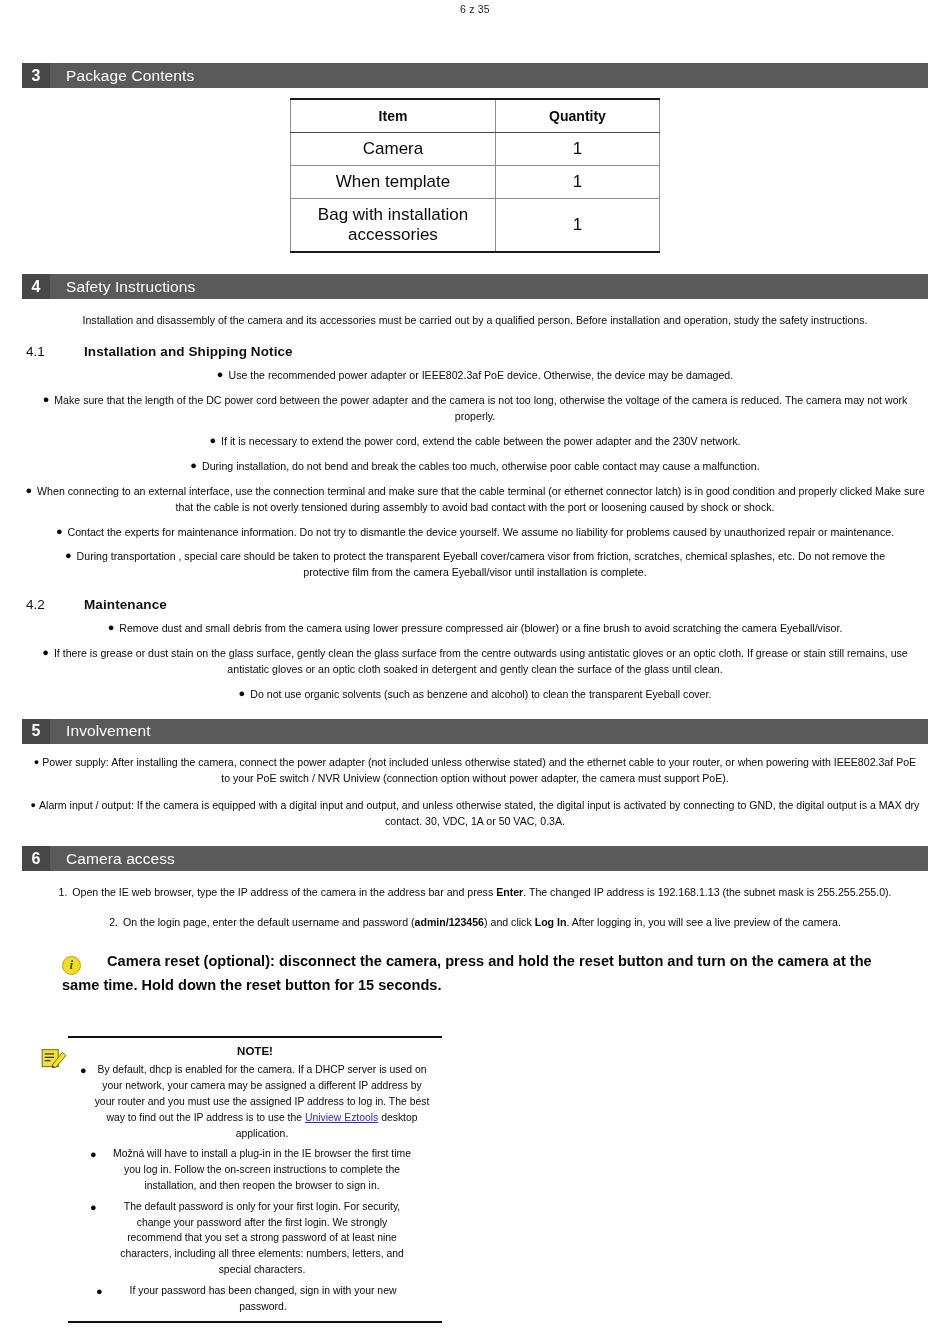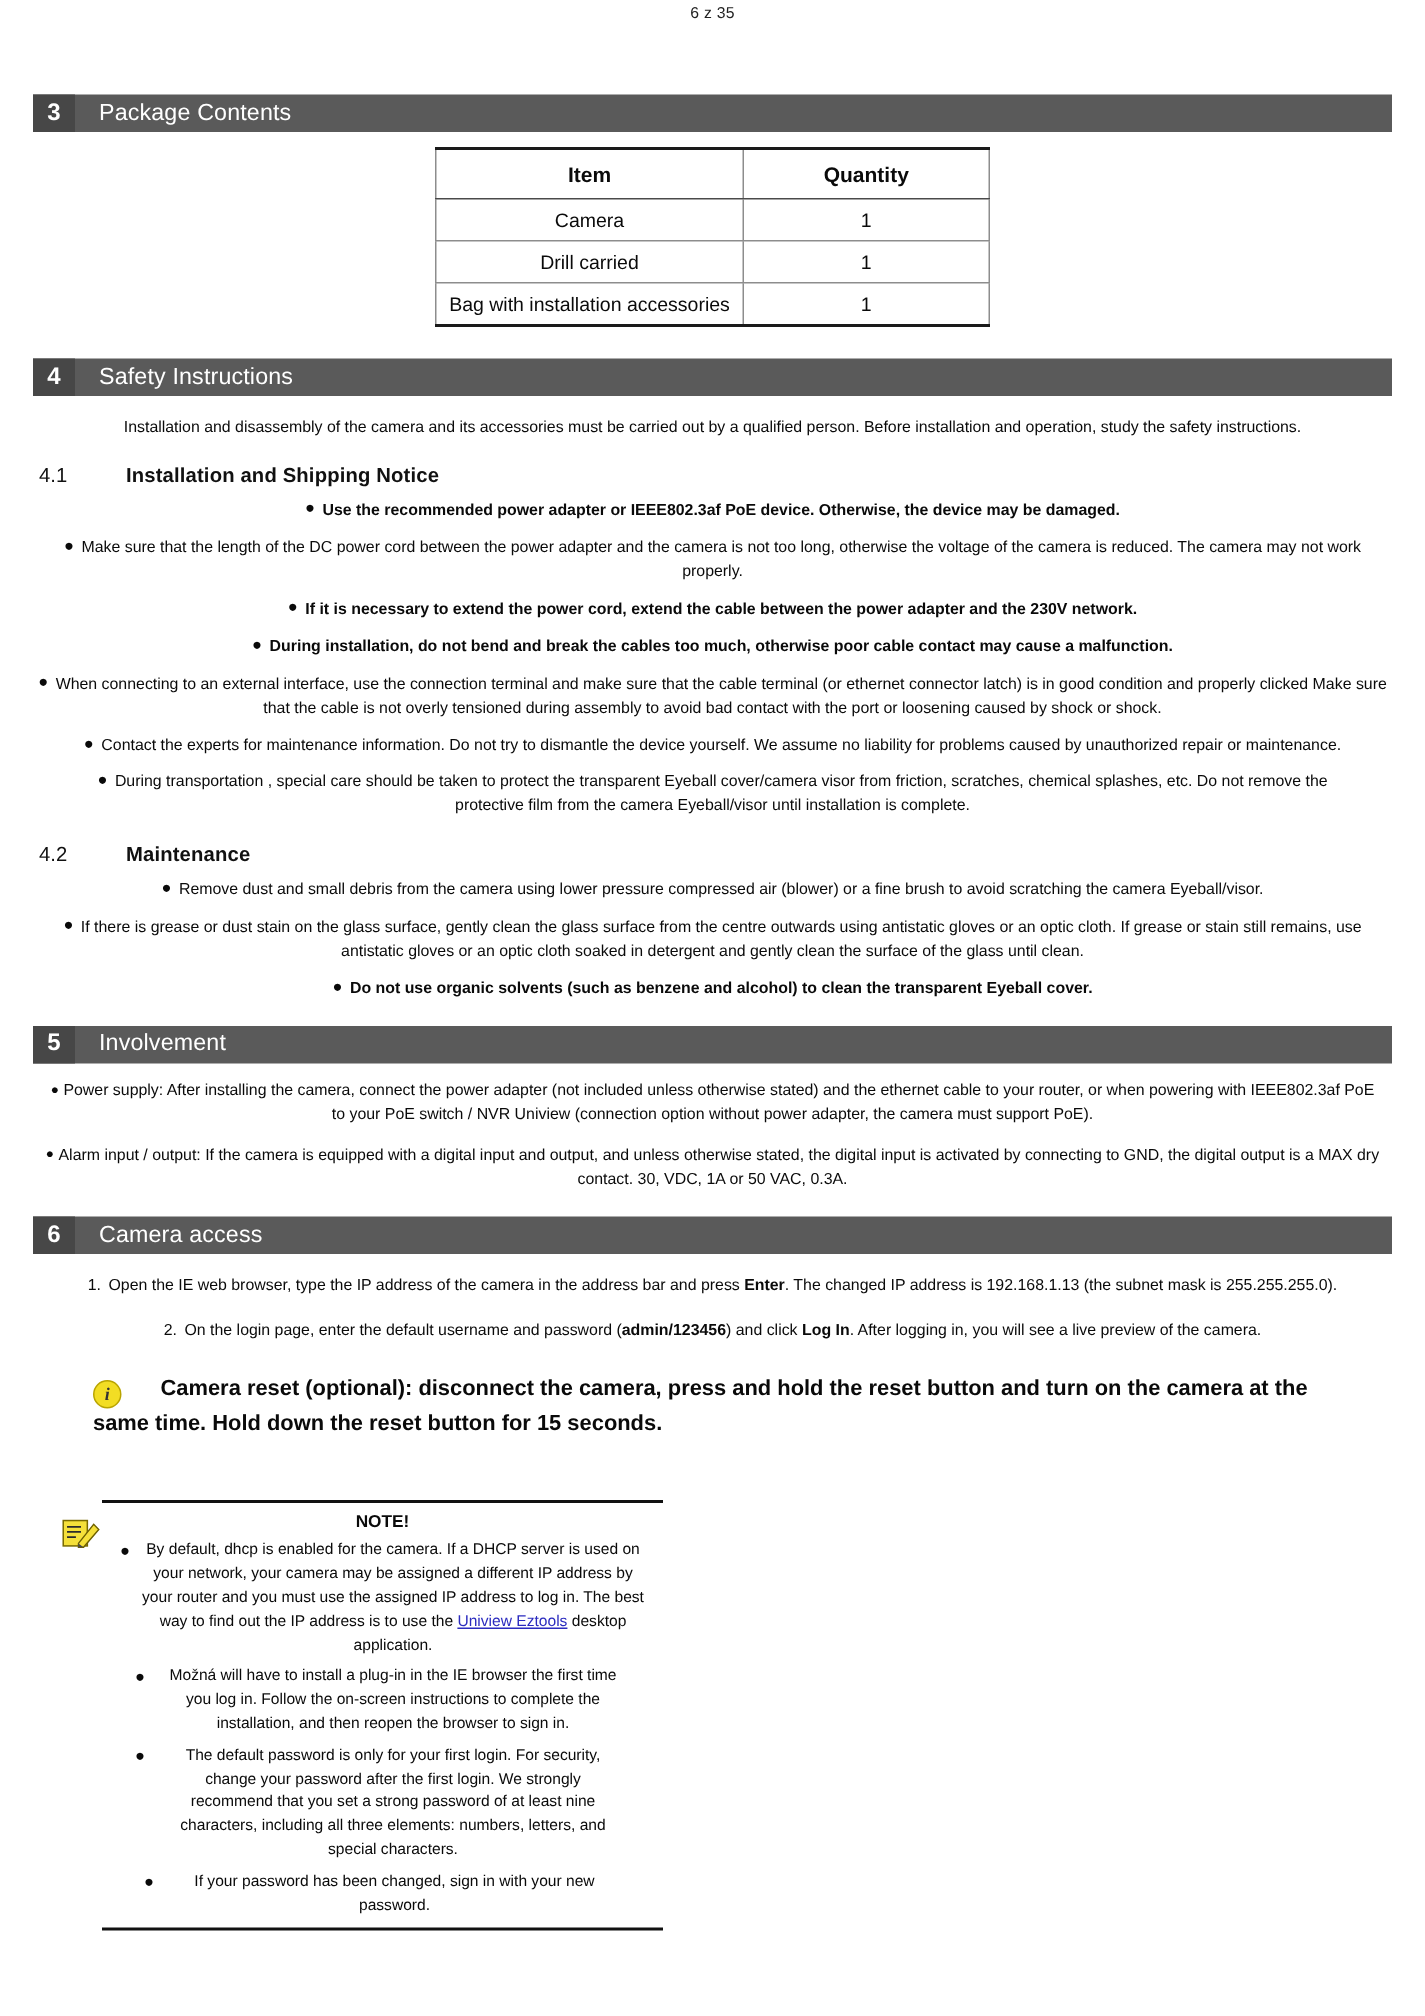--- a/index.html
+++ b/index.html
@@ -68,21 +68,21 @@
   table.pkg {
     border-collapse: collapse;
     width: 370px;
     margin-top: 10px;
     border-top: 2px solid #1a1a1a;
     border-bottom: 2px solid #1a1a1a;
   }
   table.pkg td, table.pkg th {
     border: 1px solid #8d8d8d;
     text-align: center;
-    font-size: 13px;
+    font-size: 17px;
     padding: 6px 4px;
     font-weight: normal;
   }
   table.pkg thead th {
     font-weight: bold;
     font-size: 14px;
     padding: 8px 4px;
     border-bottom: 1px solid #4a4a4a;
   }
   table.pkg tbody tr:last-child td { border-bottom: none; }
@@ -118,21 +118,21 @@
     padding: 0 24px;
   }
   .bitem .dot {
     font-size: 11px;
     line-height: 1;
     position: relative;
     top: -1px;
     margin-right: 5px;
   }
   .bitem.wide { padding: 0 22px; }
-  .bitem.narrow { padding: 0 120px; font-weight: bold; }
+  .bitem.narrow { padding: 0 120px; }
   .bitem.mid { padding: 0 60px; }
 
   
   .ilist { margin: 0; padding: 0; list-style: none; }
   .iitem {
     text-align: center;
     font-size: 10.6px;
     line-height: 1.5;
     margin: 11px 0 0 0;
     padding: 0 30px;
@@ -252,21 +252,21 @@
           <th>Item</th>
           <th>Quantity</th>
         </tr>
       </thead>
       <tbody>
         <tr>
           <td>Camera</td>
           <td>1</td>
         </tr>
         <tr>
-          <td>Drill carried</td>
+          <td>When template</td>
           <td>1</td>
         </tr>
         <tr>
           <td>Bag with installation accessories</td>
           <td>1</td>
         </tr>
       </tbody>
     </table>
   </div>
 

